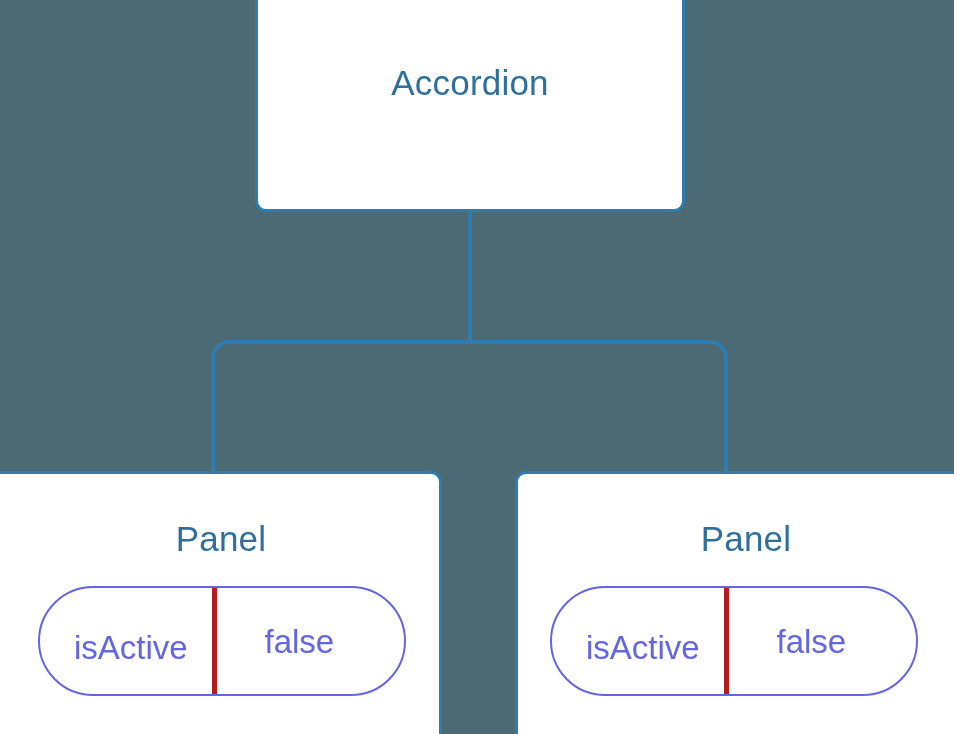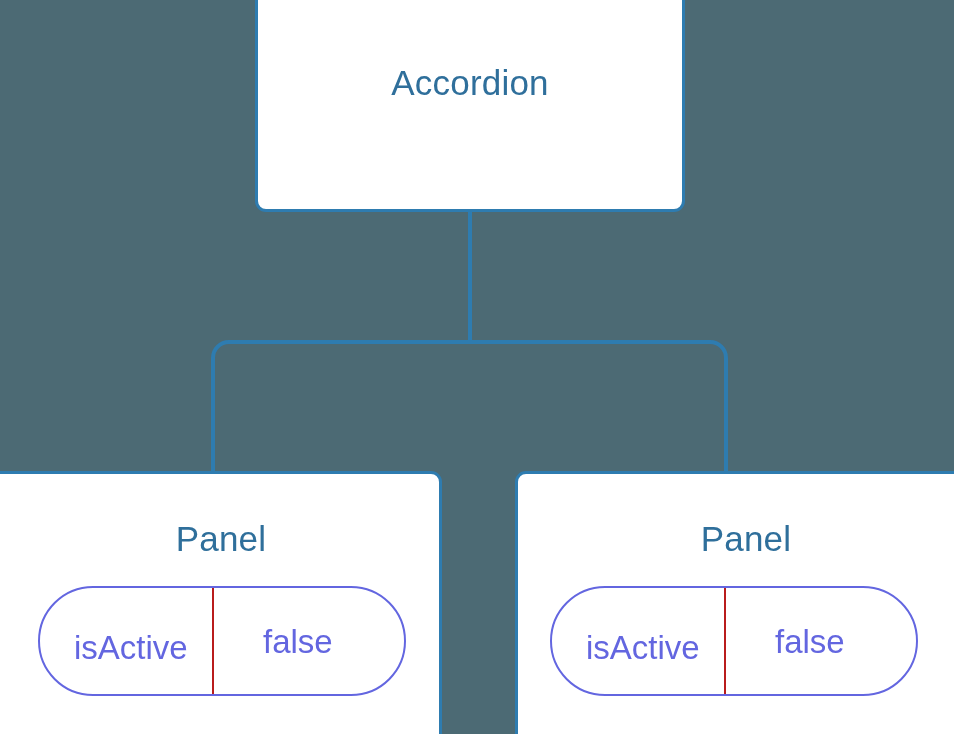--- a/index.html
+++ b/index.html
@@ -102,21 +102,21 @@
     justify-content: center;
     color: #6366e0;
     font-size: 33px;
     line-height: 1;
     white-space: nowrap;
   }
   .prop-key {
     padding: 12px 24px 0 34px;
   }
   .prop-value {
-    border-left: 2px solid #b91c1c;
+    border-left: 5px solid #b91c1c;
     padding: 0 34px 0 12px;
     flex: 1 1 auto;
   }
   #pill-0 { left: 38px;  top: 586px; width: 368px; }
   #pill-1 { left: 550px; top: 586px; width: 368px; }
 </style>
 </head>
 <body>
 
 <div id="canvas">

